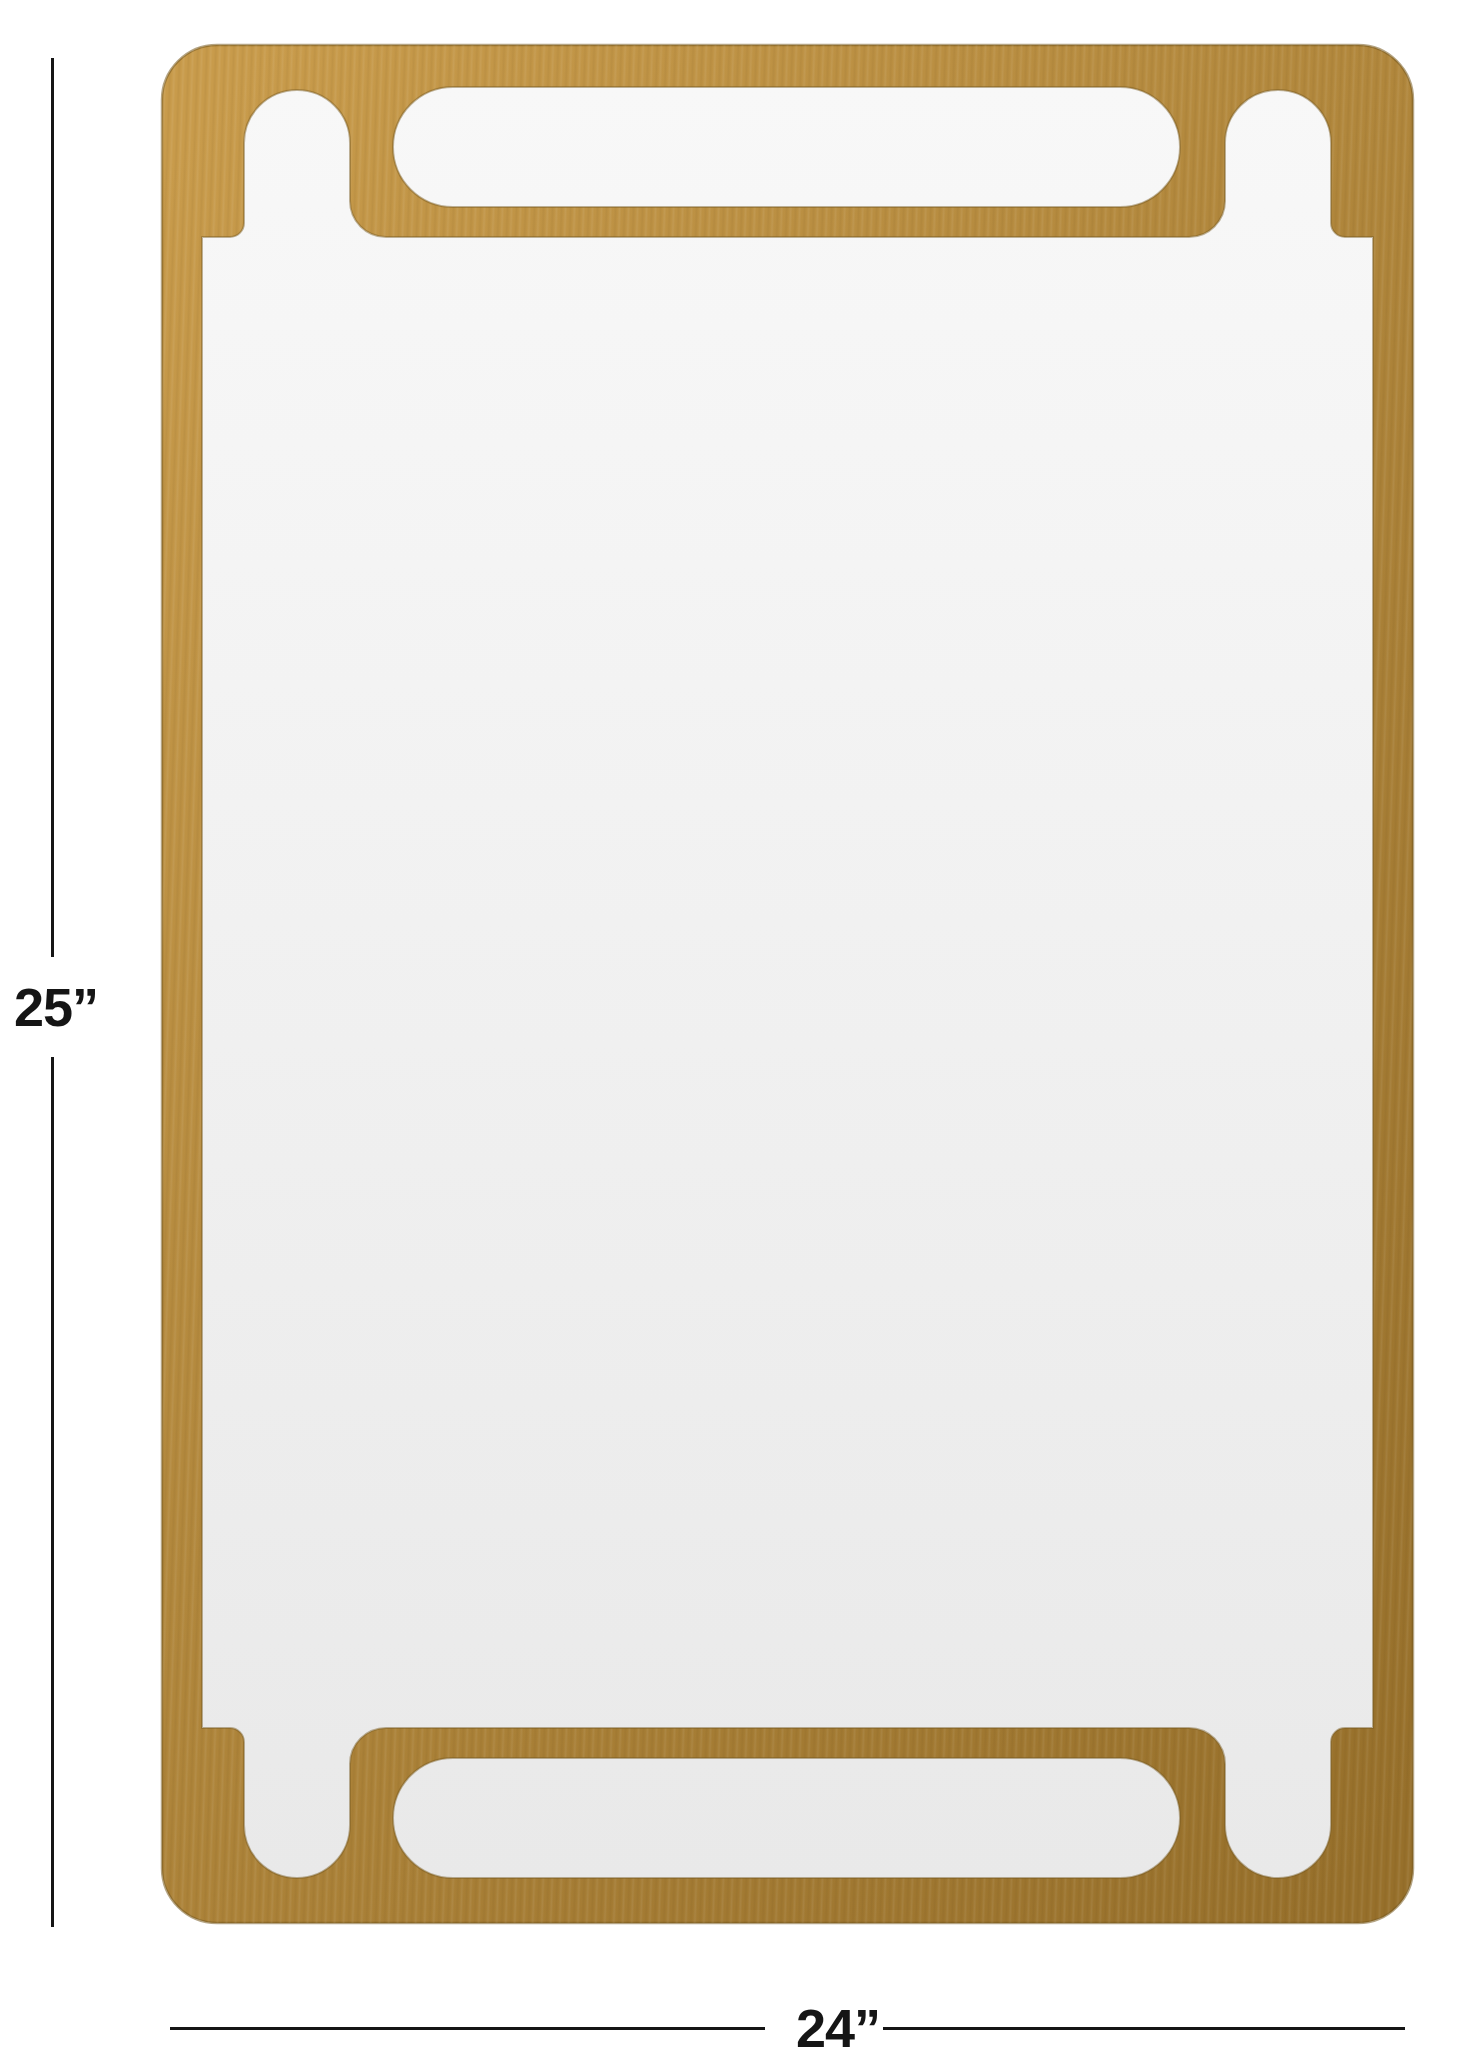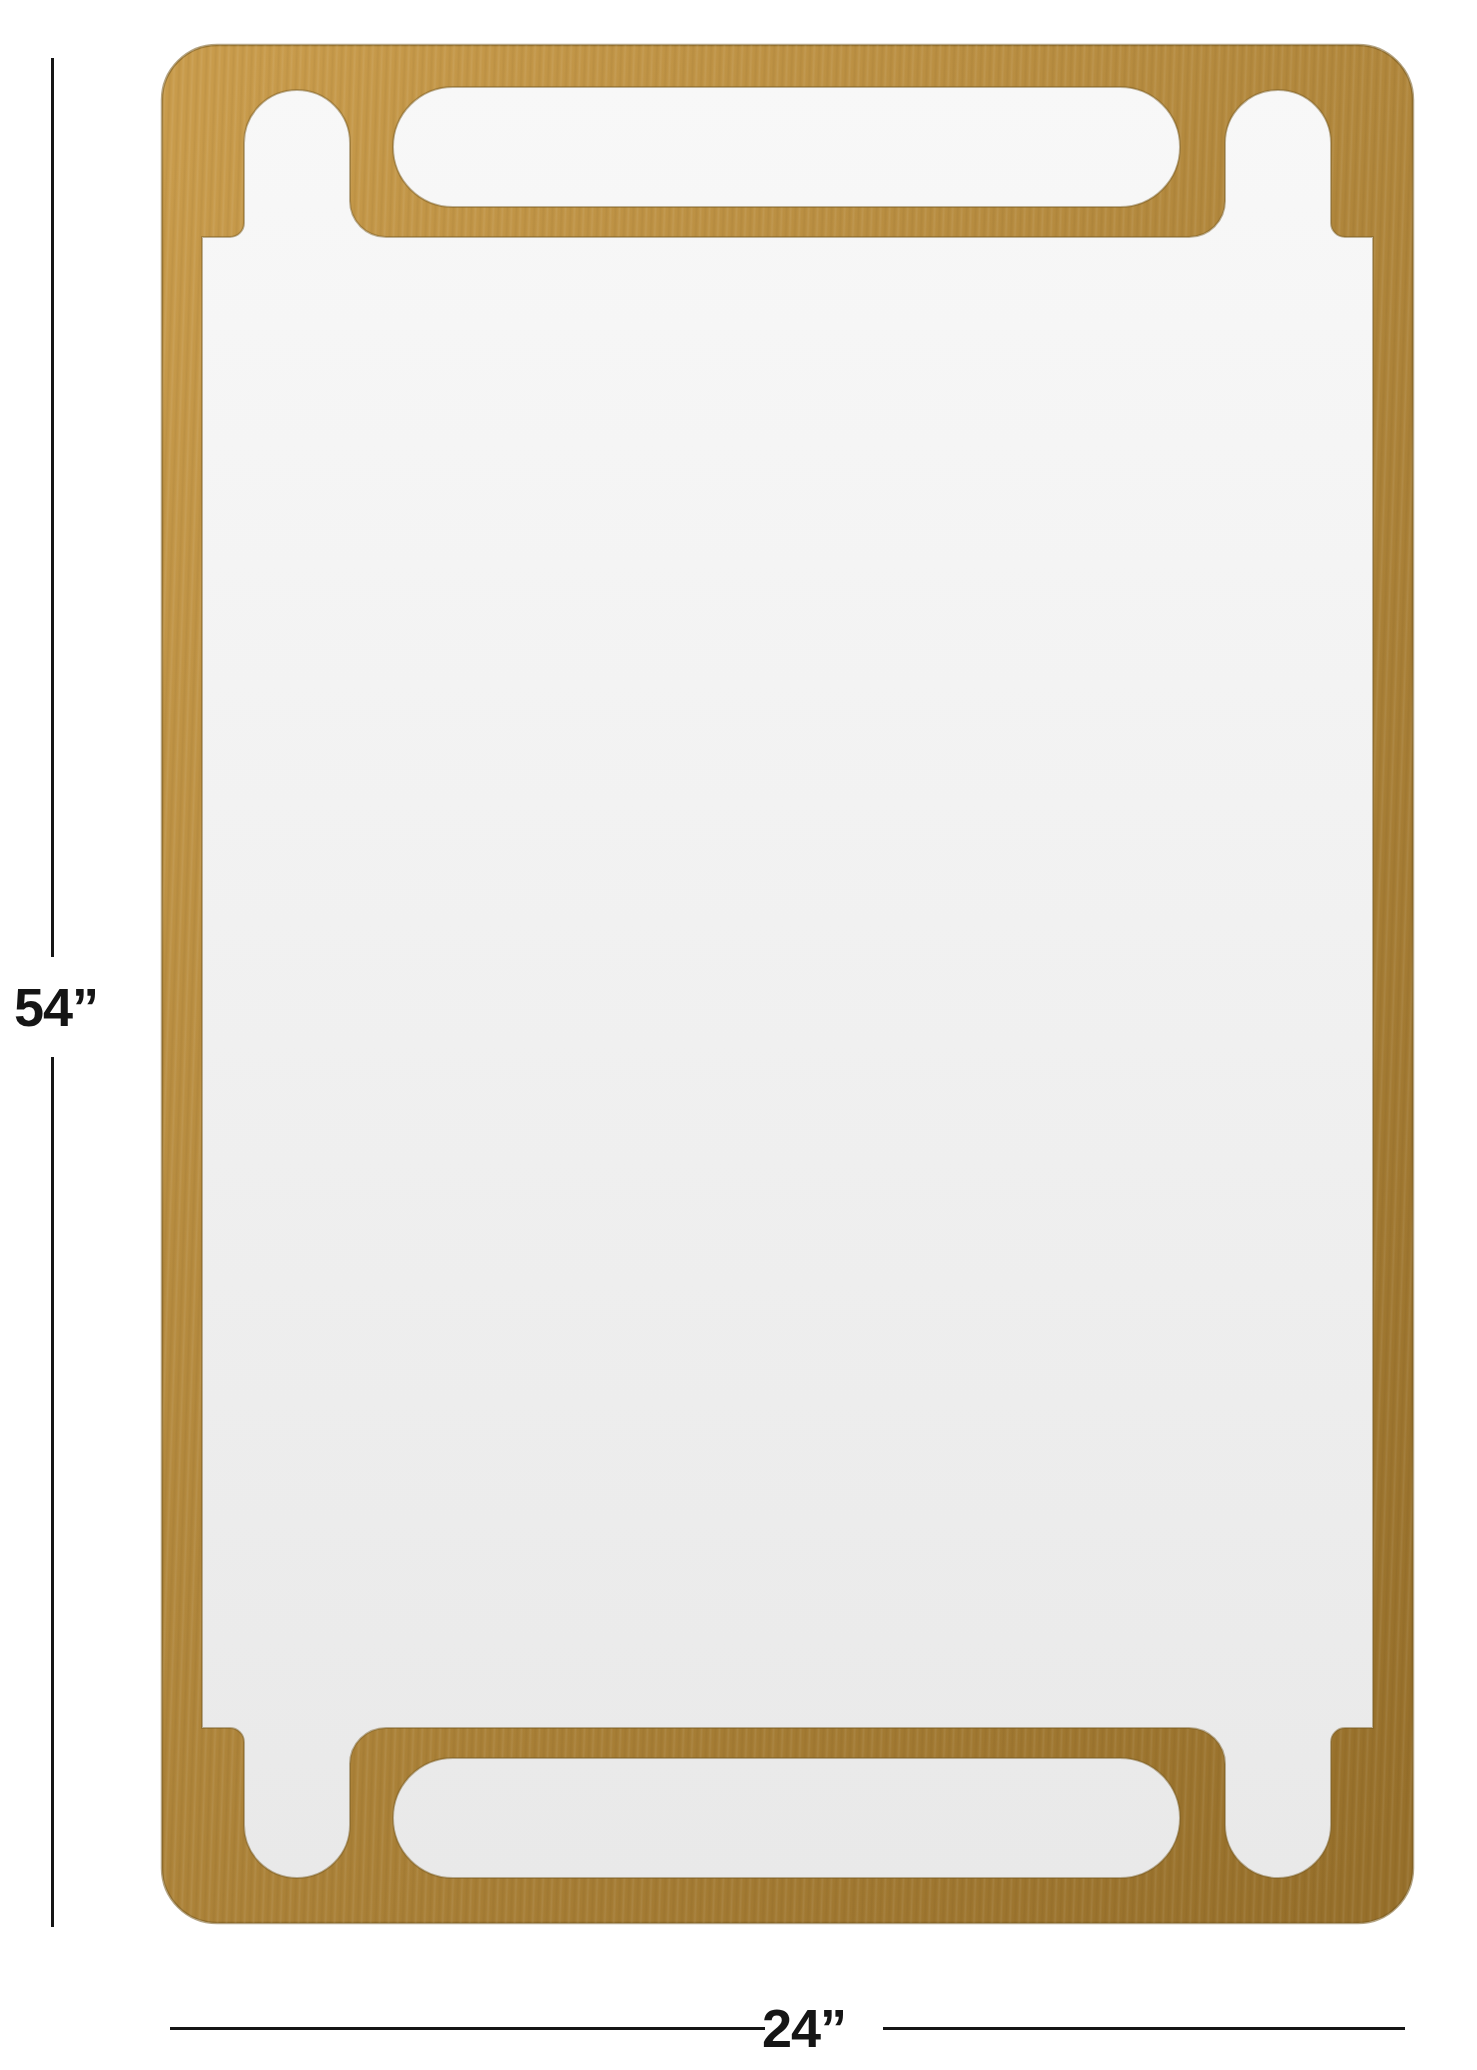--- a/index.html
+++ b/index.html
@@ -77,19 +77,19 @@
              L 350 1825 A 53 53 0 0 1 244 1825
              L 244 1742 A 14 14 0 0 0 230 1728
              L 202 1728
              Z
              M 453 87 L 1120 87 A 60 60 0 0 1 1120 207 L 453 207 A 60 60 0 0 1 453 87 Z
              M 453 1758 L 1120 1758 A 60 60 0 0 1 1120 1878 L 453 1878 A 60 60 0 0 1 453 1758 Z"></path>
   </svg>
 
   <div class="dim-line v" style="left:51px; top:58px;  height:899px;"></div>
   <div class="dim-line v" style="left:51px; top:1057px; height:870px;"></div>
-  <div class="dim-label" style="left:56px; top:1007px;">54”</div>
+  <div class="dim-label" style="left:56px; top:1007px;">25”</div>
 
   <div class="dim-line h" style="left:170px; top:2027px; width:595px;"></div>
   <div class="dim-line h" style="left:883px; top:2027px; width:522px;"></div>
-  <div class="dim-label" style="left:804px; top:2028px;">24”</div>
+  <div class="dim-label" style="left:838px; top:2028px;">24”</div>
 
 </div>
 
 </body></html>

